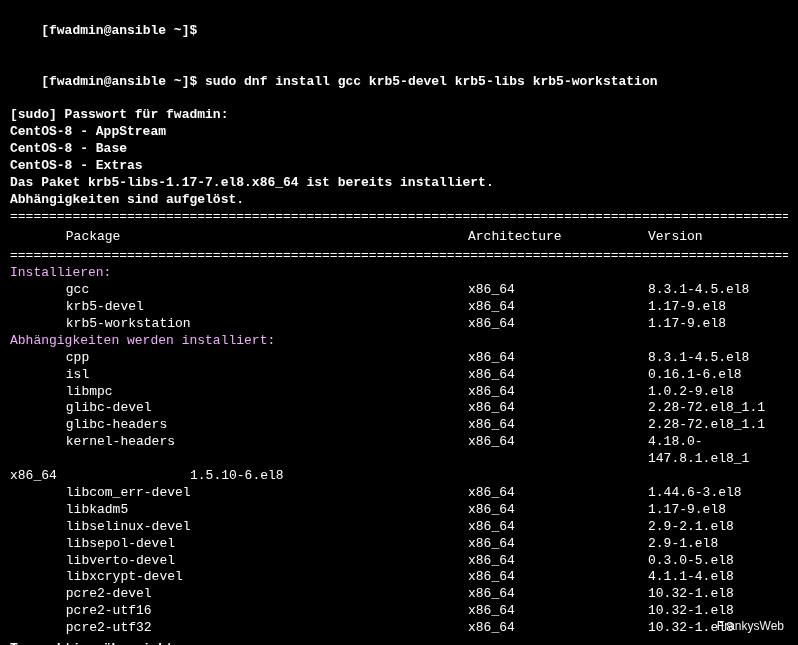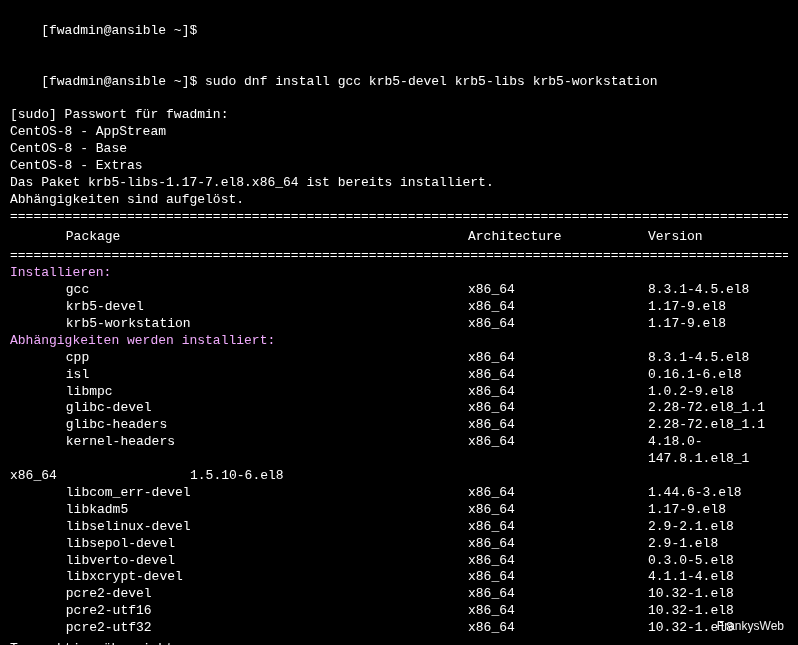--- a/index.html
+++ b/index.html
@@ -14,20 +14,21 @@
       font-size: 13px;
       line-height: 1.3;
       width: 798px;
       height: 645px;
       padding: 6px 10px;
       position: relative;
       overflow: hidden;
     }
     .terminal-line {
       white-space: pre;
+      font-weight: bold;
     }
     .divider {
       color: #fff;
       letter-spacing: 0;
       white-space: pre;
       overflow: hidden;
       width: 100%;
     }
     .table-header {
       display: flex;

